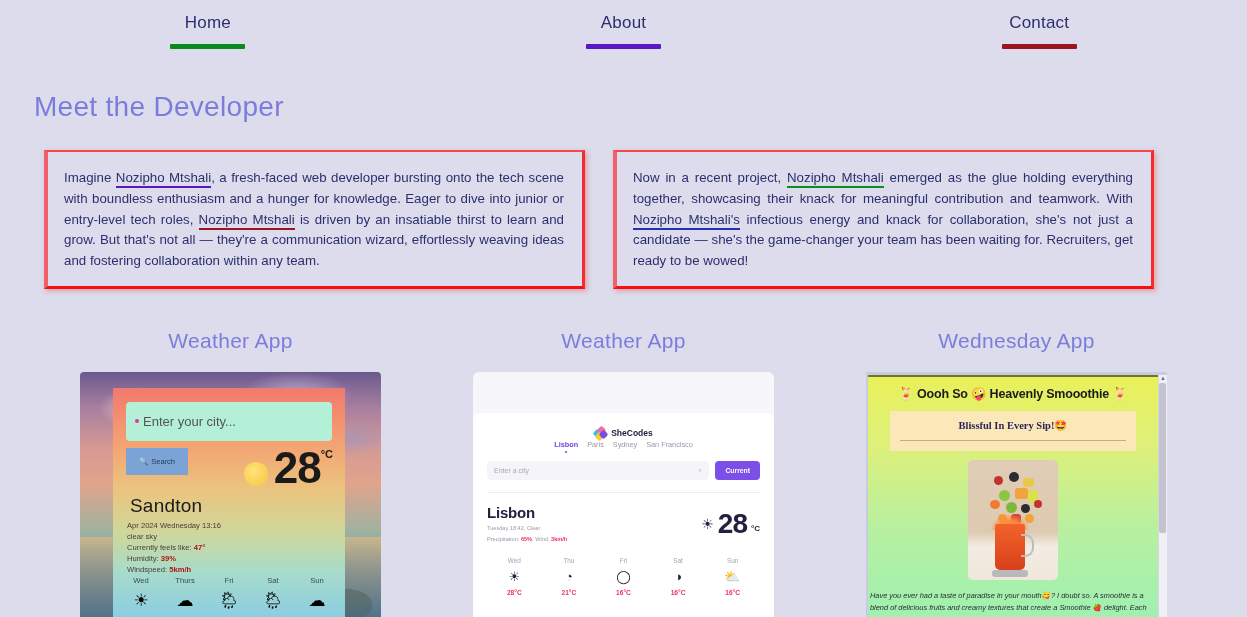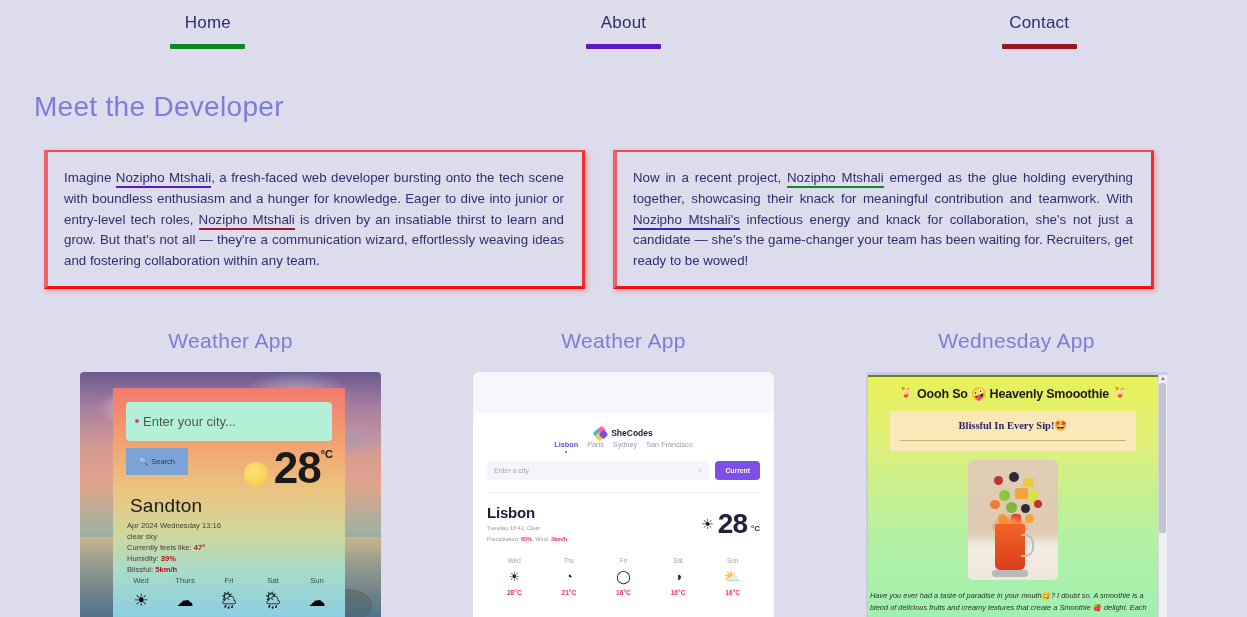--- a/index.html
+++ b/index.html
@@ -271,21 +271,21 @@
             <span>Search</span>
           </div>
 
           <div class="w1-city">Sandton</div>
 
           <div class="w1-meta">
             <div>Apr 2024 Wednesday 13:16</div>
             <div>clear sky</div>
             <div><span>Currently feels like: </span><b>47°</b></div>
             <div><span>Humidity: </span><b>39%</b></div>
-            <div><span>Blissful: </span><b>5km/h</b></div>
+            <div><span>Windspeed: </span><b>5km/h</b></div>
           </div>
 
           <div class="w1-big">
             <div class="w1-sun"></div>
             <div class="w1-num">28</div>
             <div class="w1-unit">°C</div>
           </div>
 
           <div class="w1-days">
             <div class="w1-drow">

